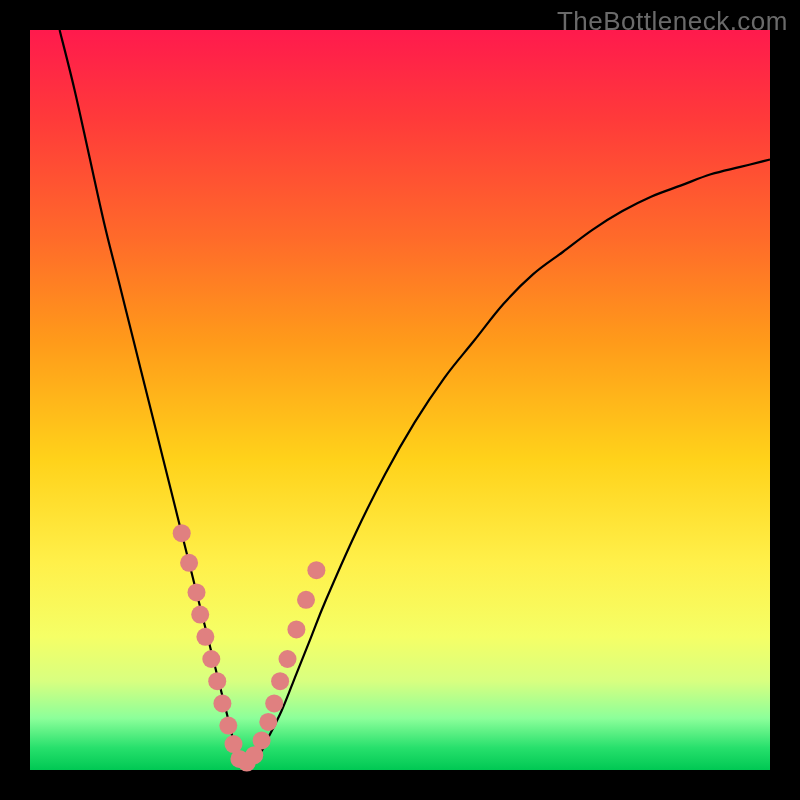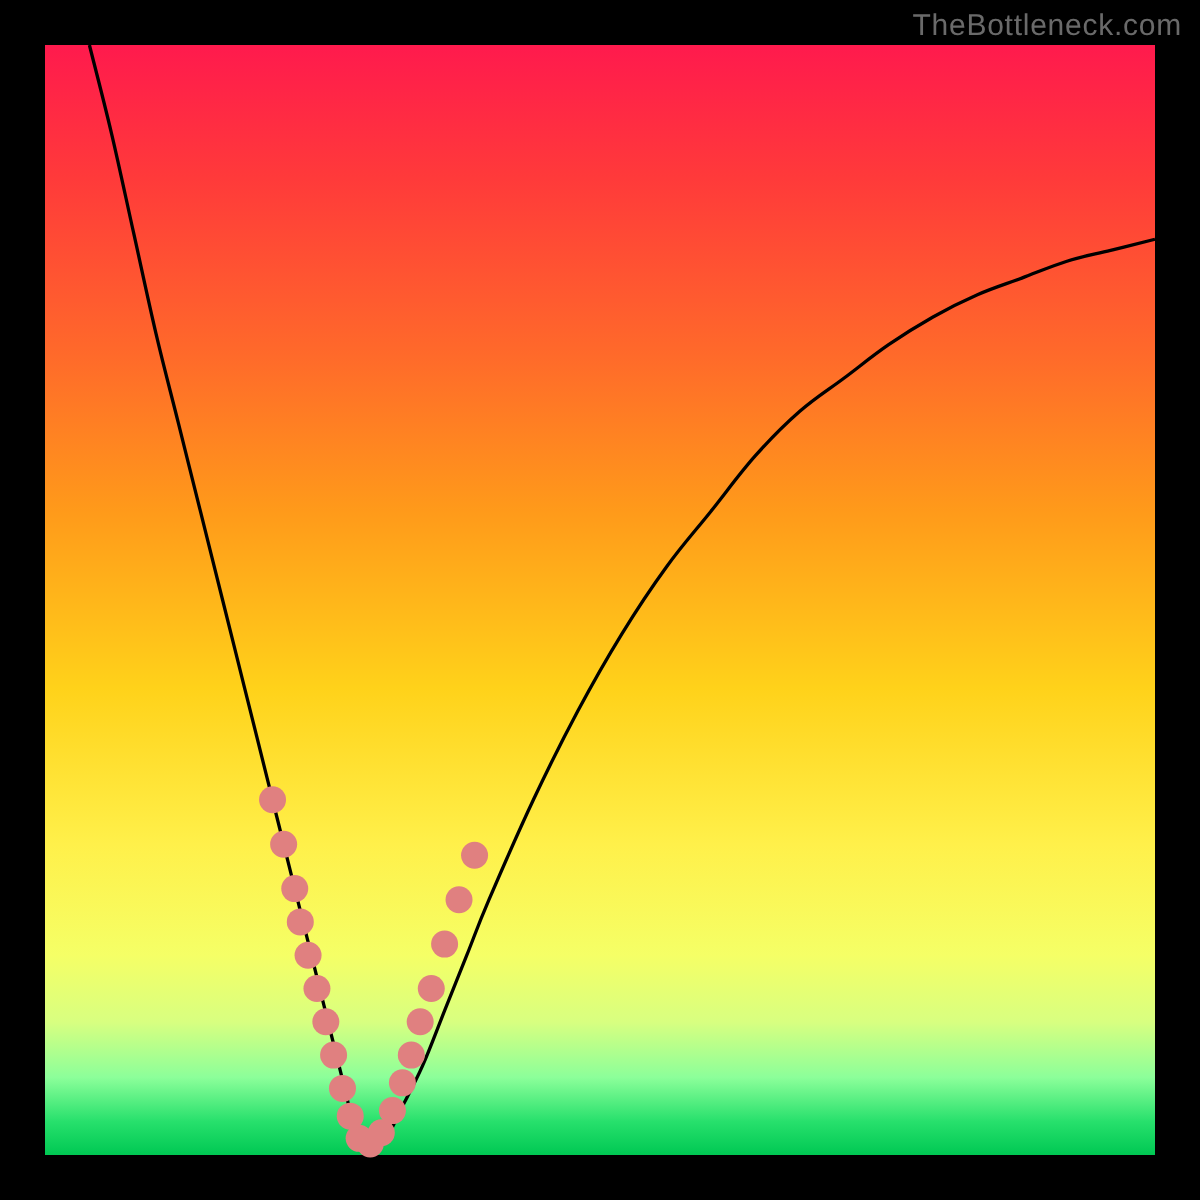--- a/index.html
+++ b/index.html
@@ -37,21 +37,21 @@
       #8cff9a 93%,
       #27e06c 97%,
       #00c853 100%
     );
   }
   .watermark {
     position: absolute;
     top: 6px;
     right: 12px;
     color: #6a6a6a;
-    font-size: 20px;
+    font-size: 26px;
     letter-spacing: 0.5px;
     font-weight: 400;
     user-select: none;
   }
   svg.overlay {
     position: absolute;
     left: 0;
     top: 0;
     width: 740px;
     height: 740px;

